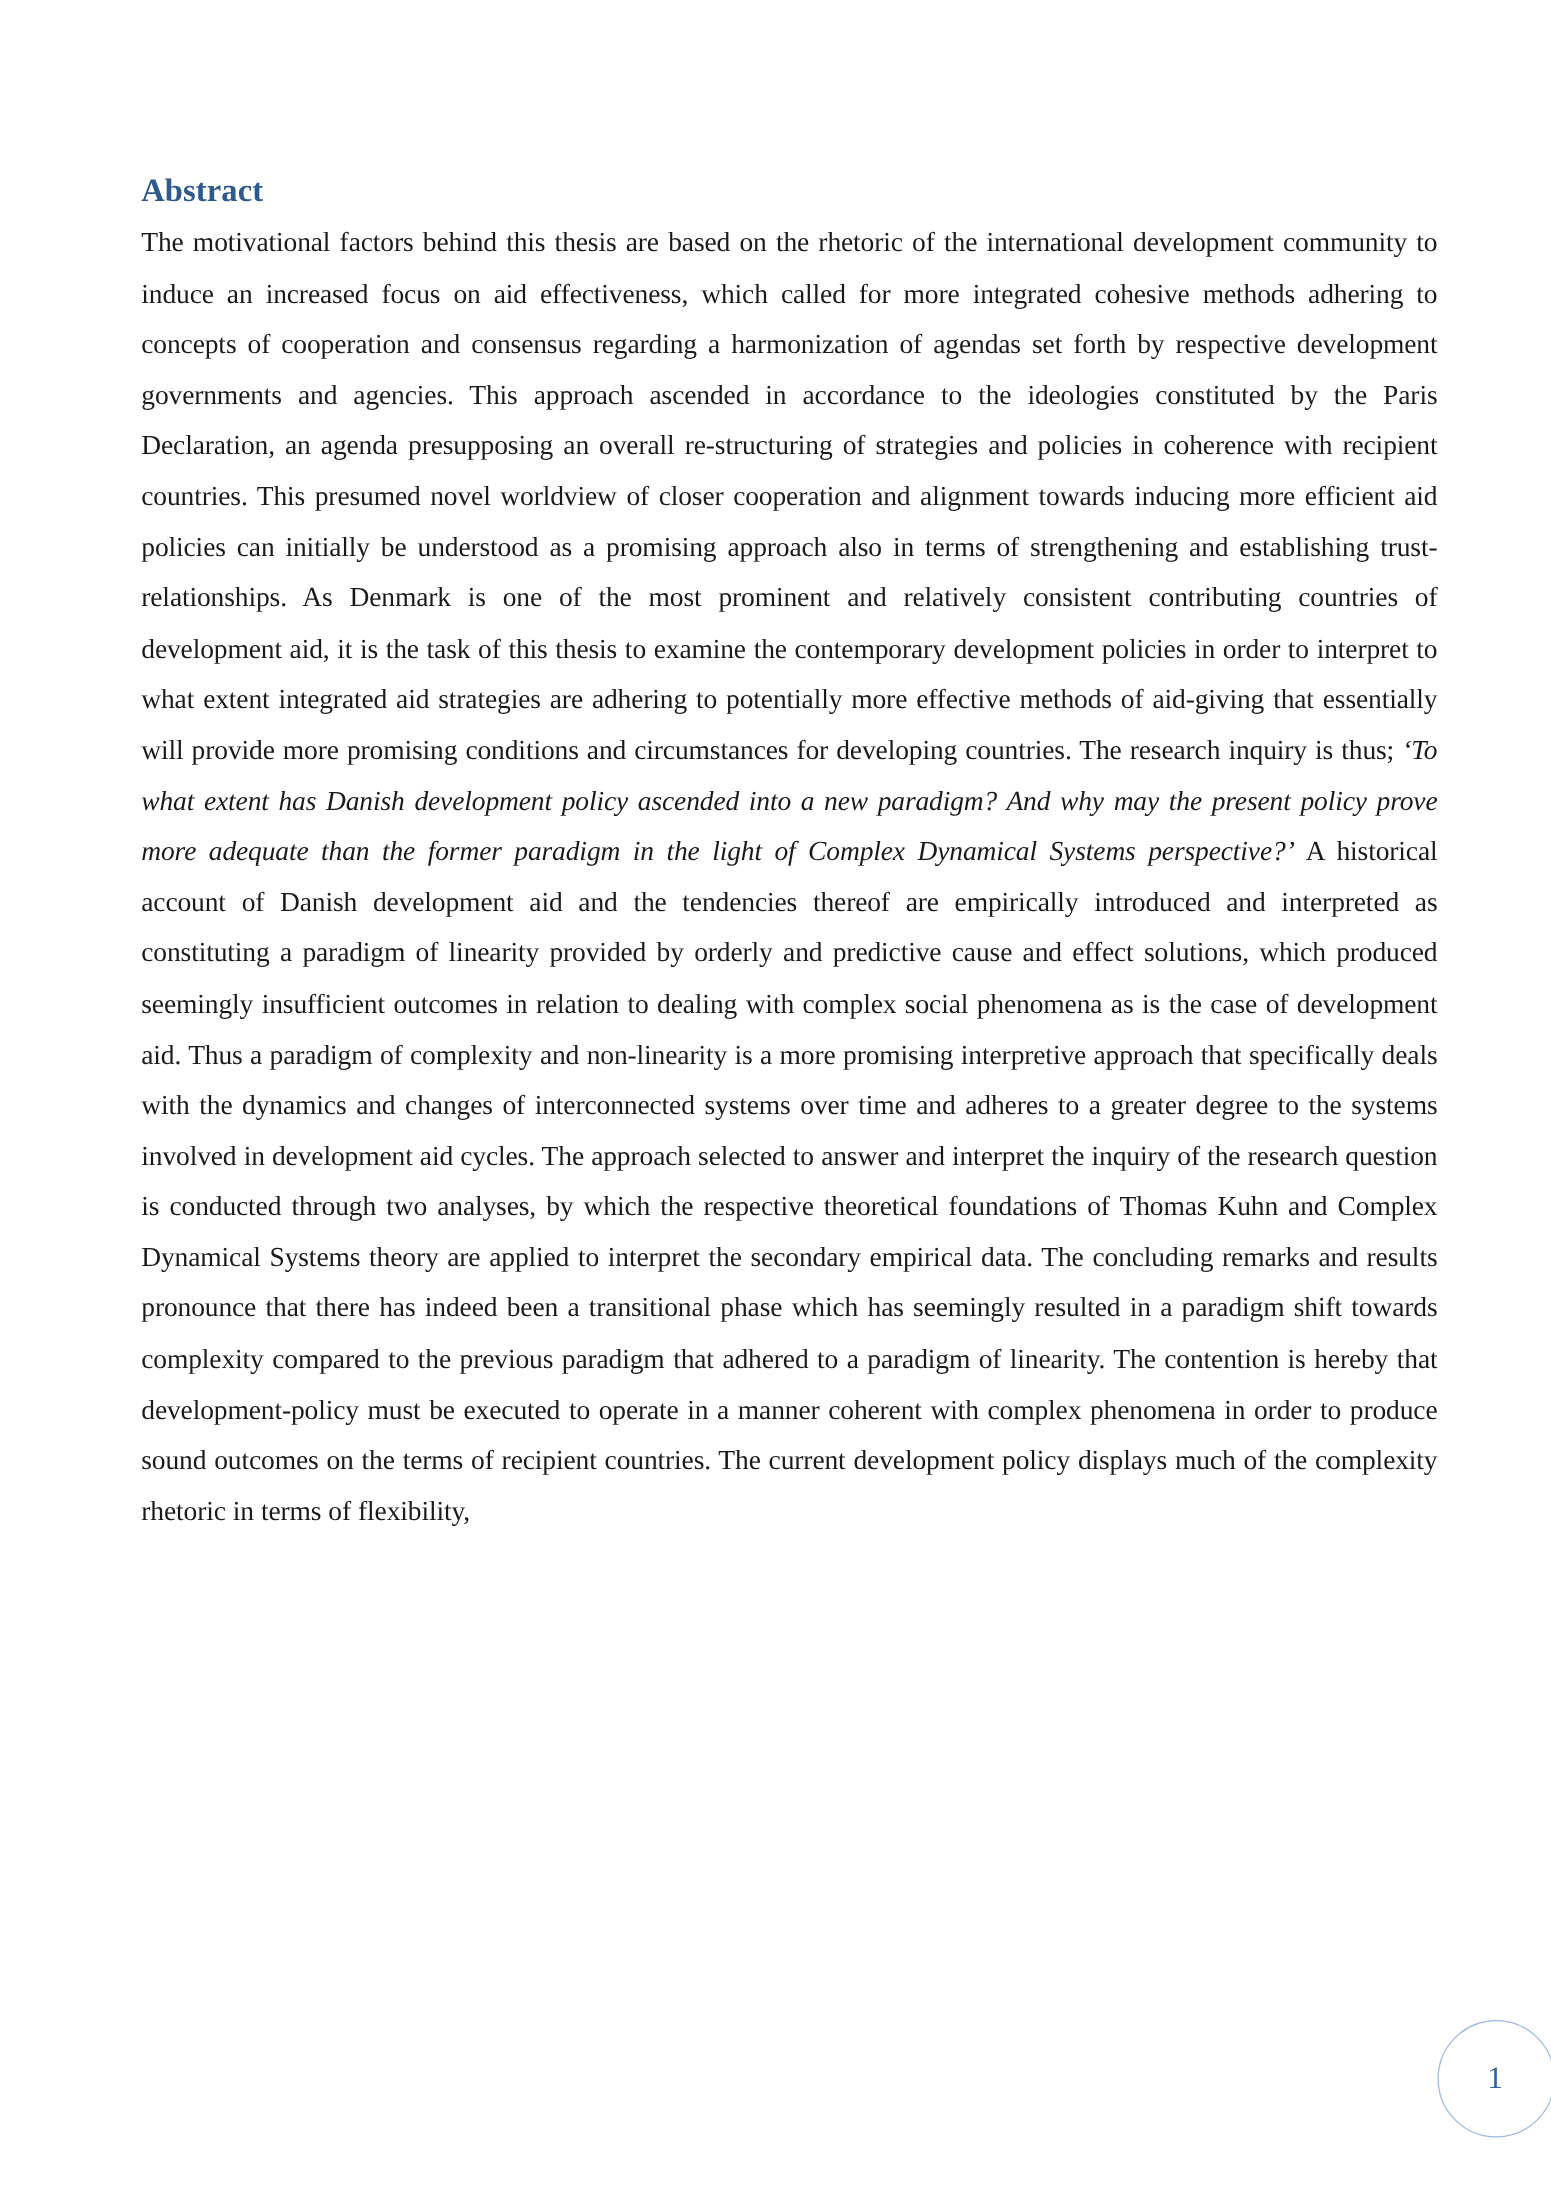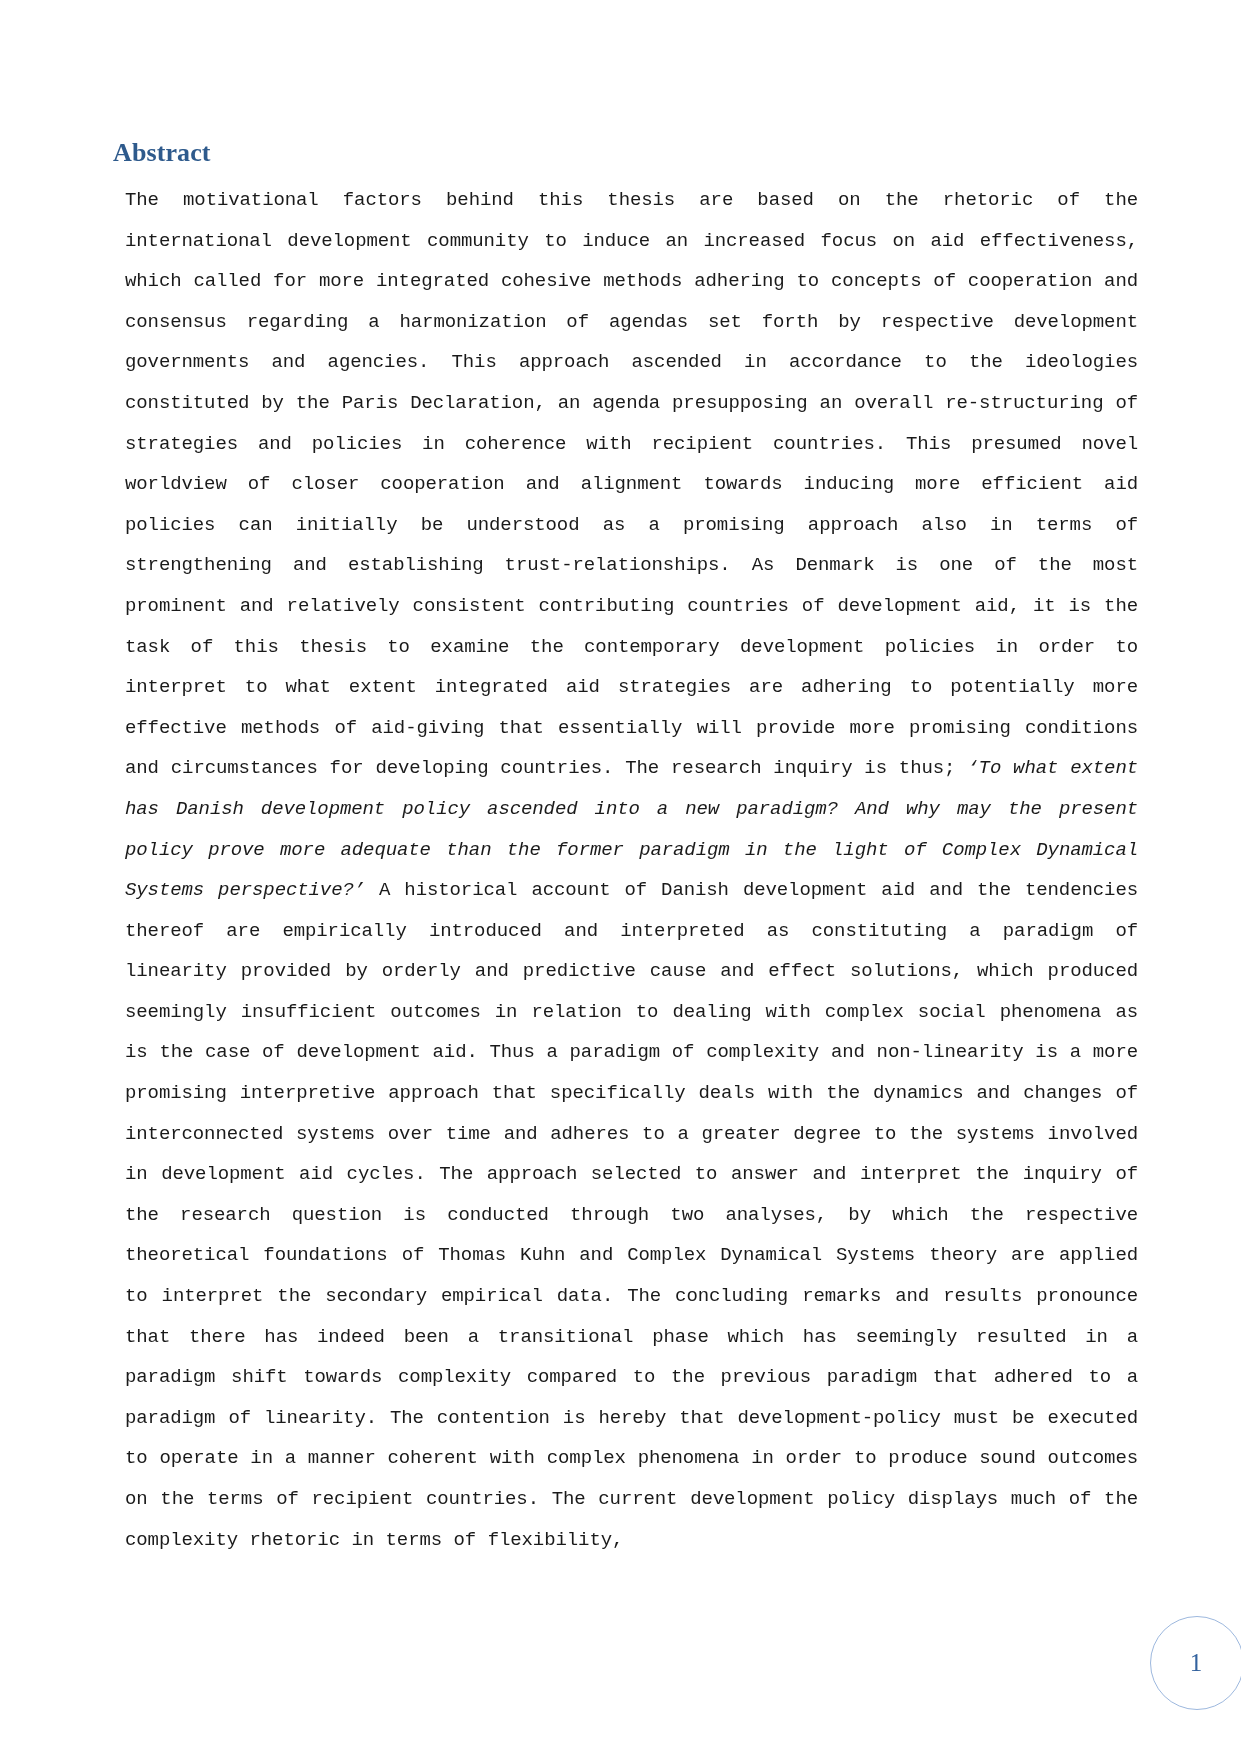--- a/index.html
+++ b/index.html
@@ -36,27 +36,27 @@
     font-family: "Liberation Serif", "DejaVu Serif", serif;
     font-weight: bold;
     font-size: 26px;
     line-height: 30px;
     color: #2e5a8c;
     margin: 0 0 6px 0;
     letter-spacing: 0.1px;
   }
 
   .abstract-body {
-    font-family: Liberation Mono, monospace;
-    font-size: 19px;
+    font-family: Liberation Serif, serif;
+    font-size: 22px;
     line-height: 40.6px;
     color: #1a1a1a;
     text-align: justify;
     text-justify: inter-word;
-    margin: 12px;
+    margin: 0;
     
     transform-origin: left top;
     letter-spacing: -0.1px;
     word-spacing: 0.2px;
     hyphens: none;
   }
 
   .abstract-body .q {
     font-style: italic;
   }

